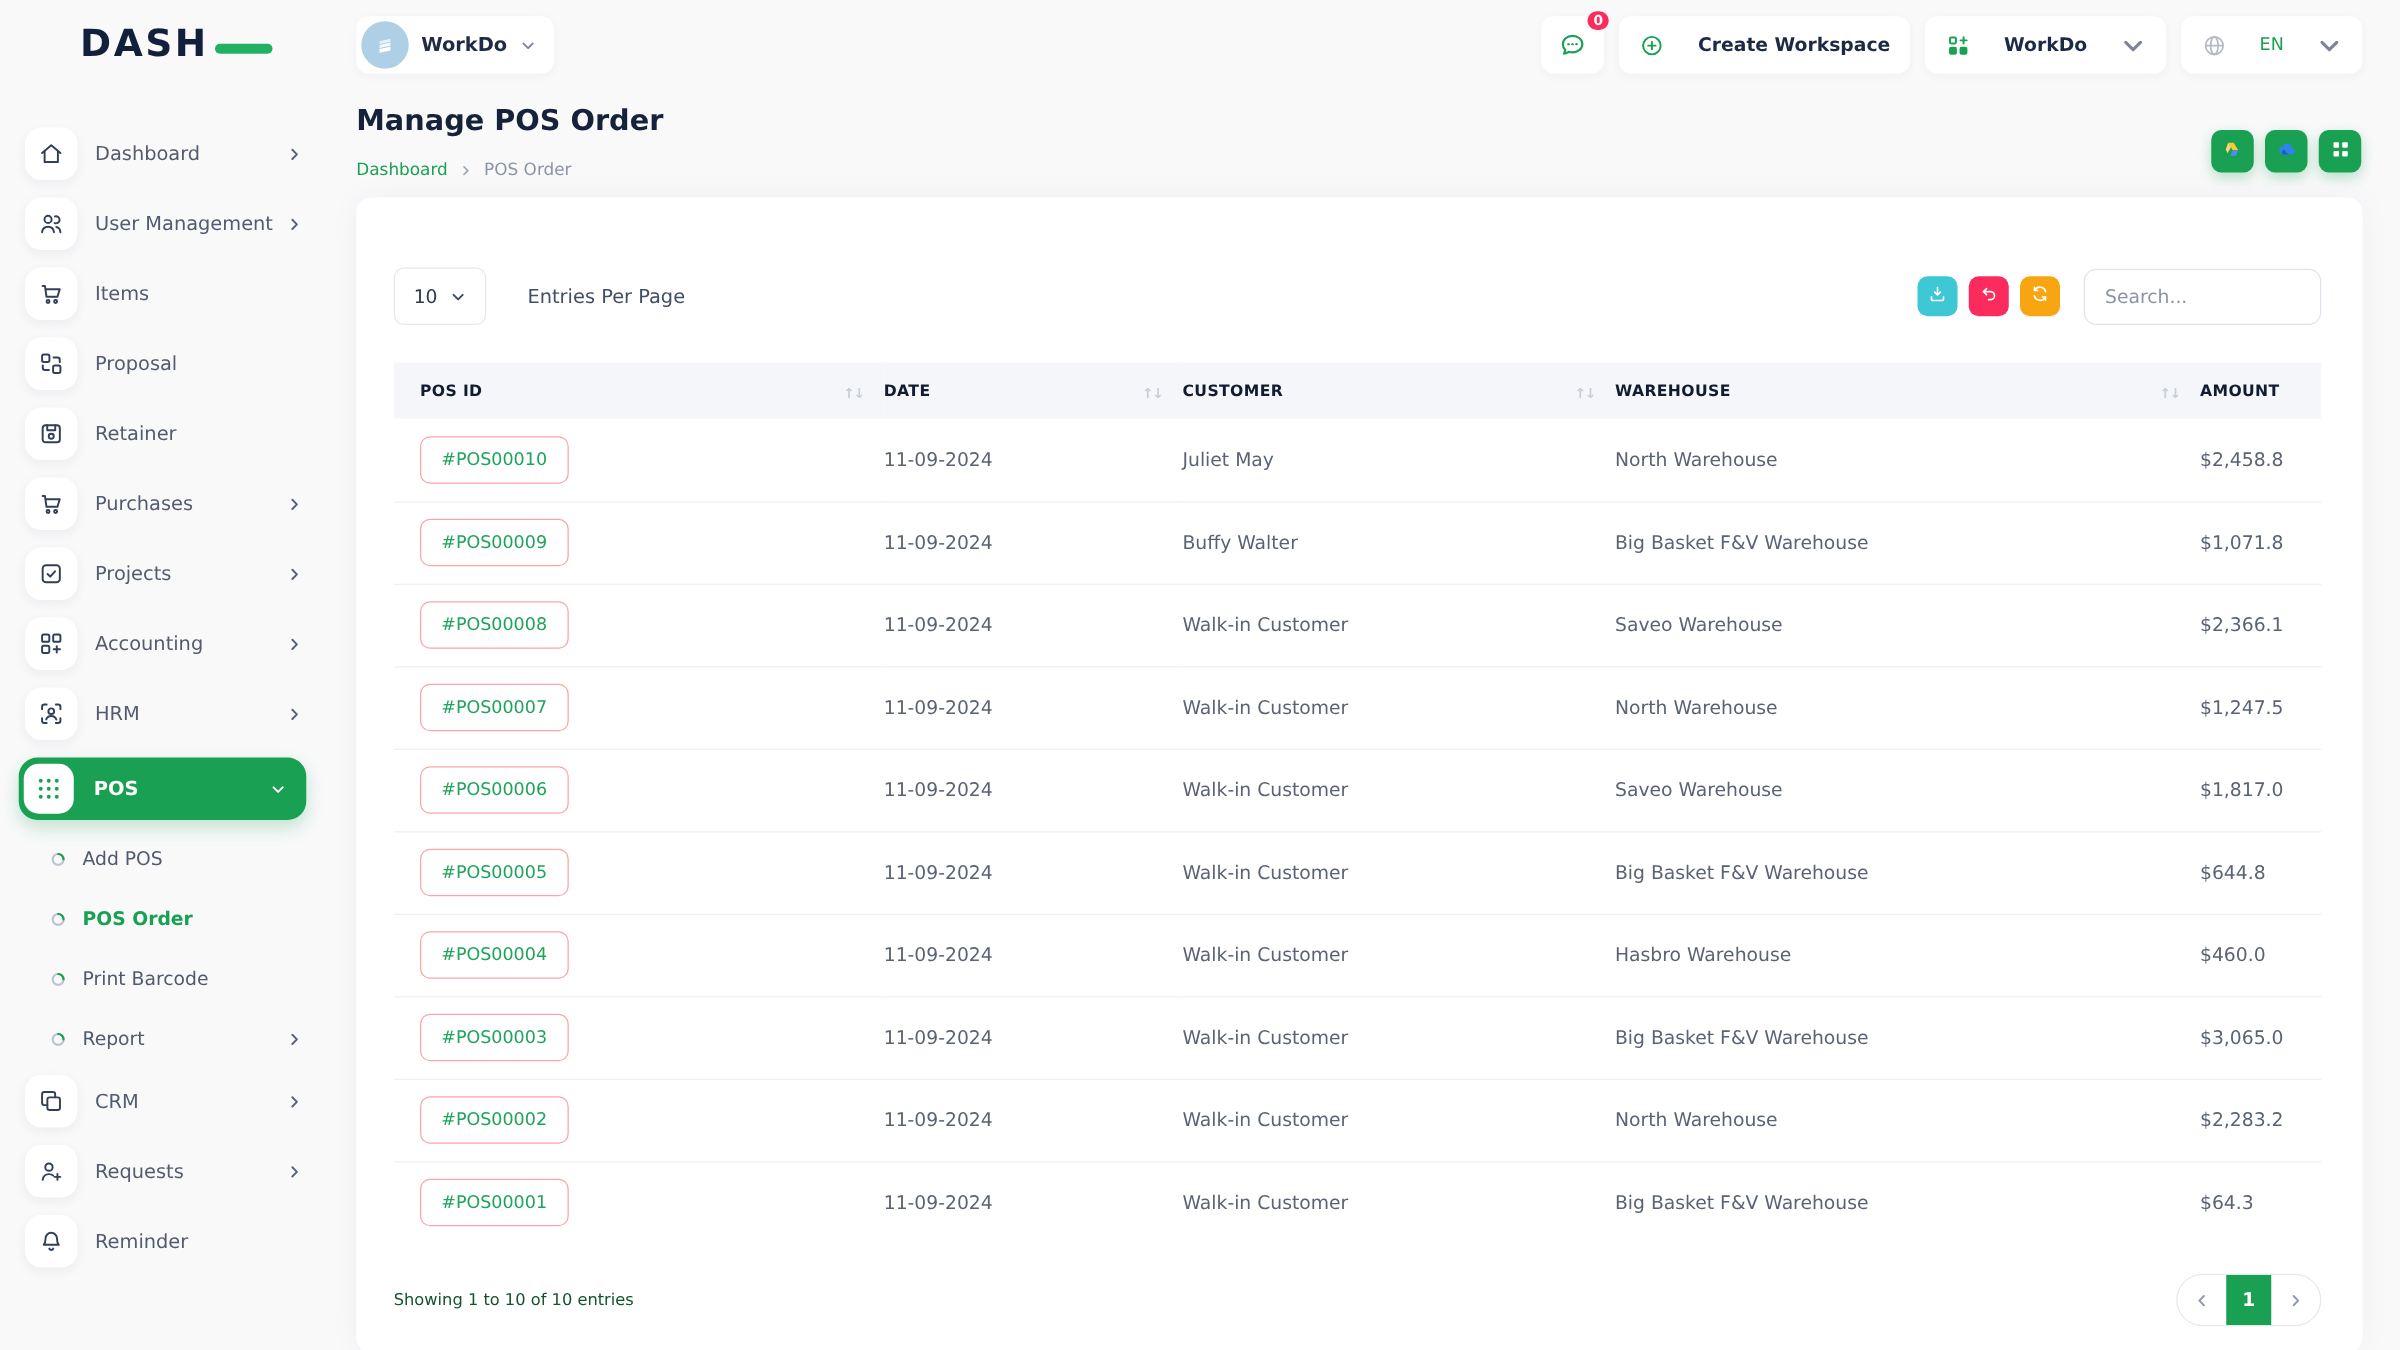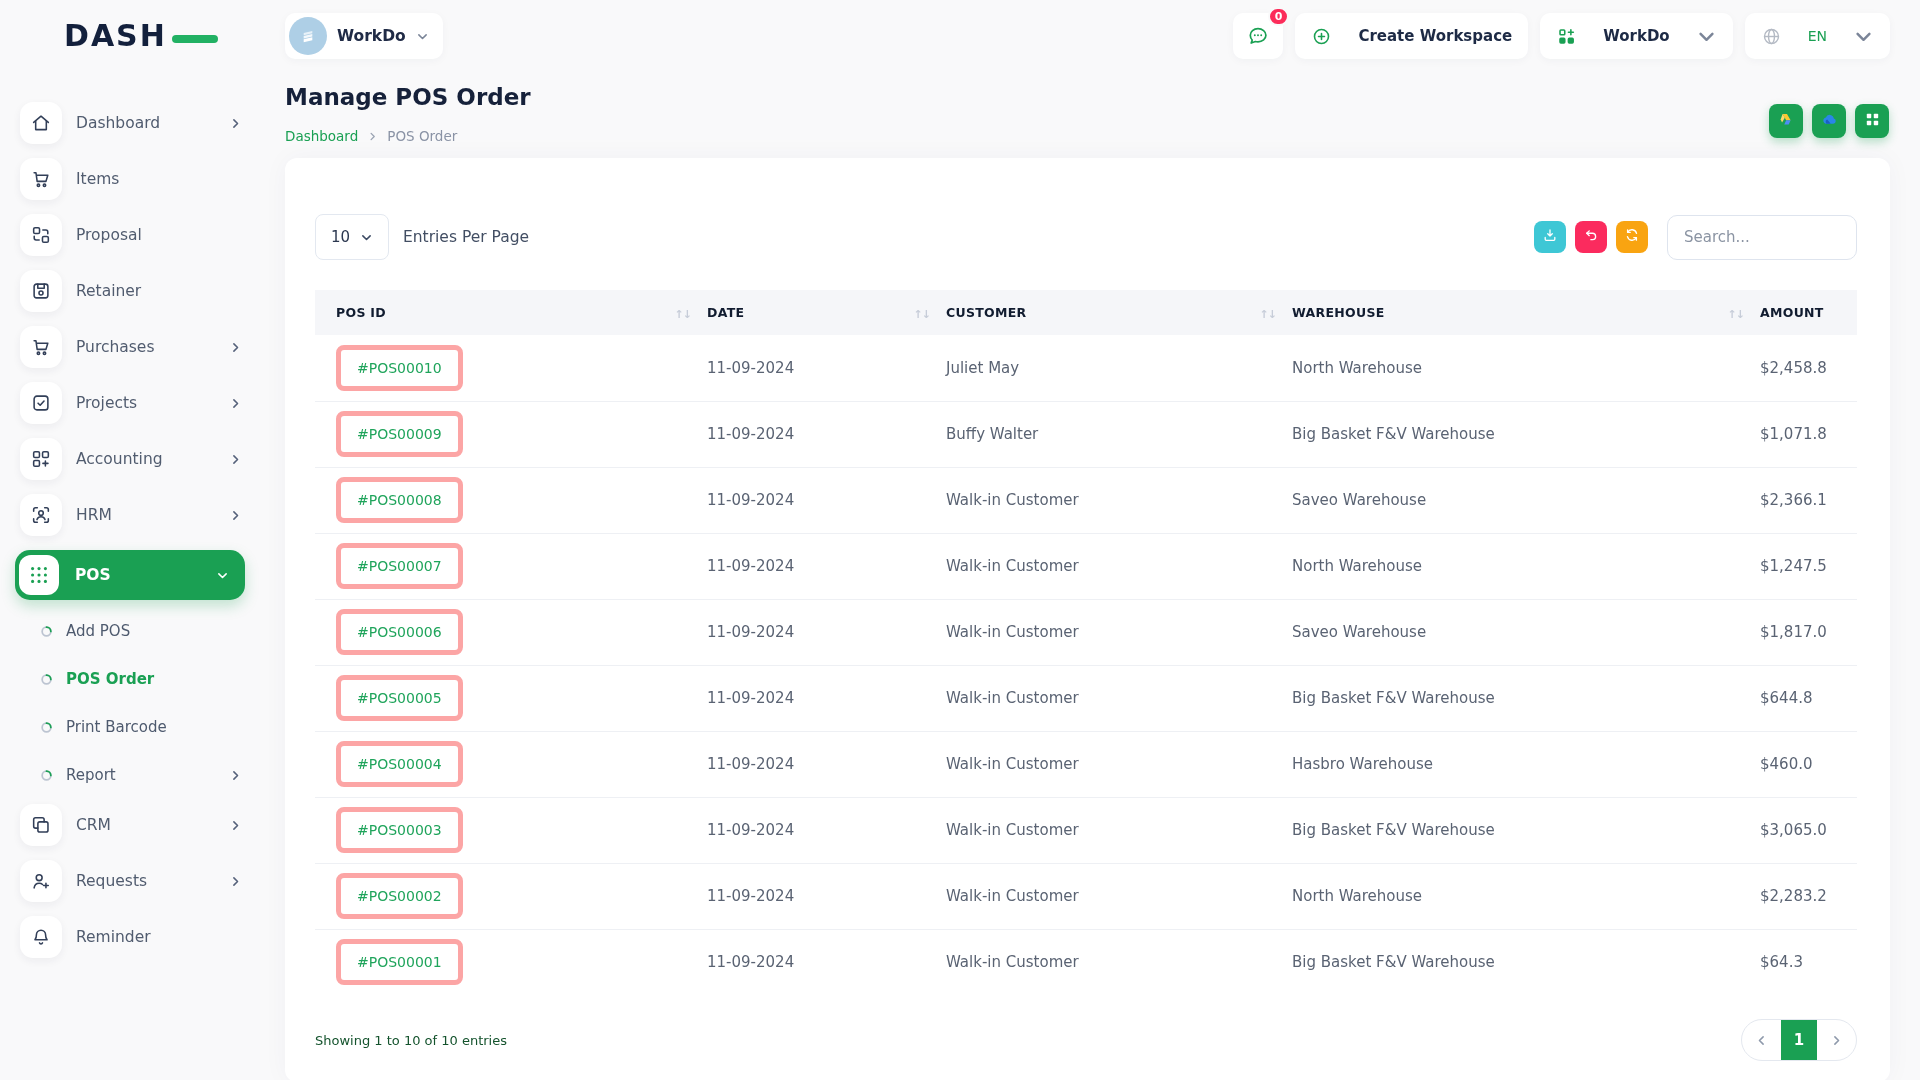--- a/index.html
+++ b/index.html
@@ -64,21 +64,21 @@
   .crumb-sep svg { width:11px; height:11px; }
   .crumb-current { font-size:13.5px; color:#8a93a5; }
   .head-actions { position:absolute; top:104px; right:31px; display:flex; gap:9px; }
   .head-btn { width:34px; height:34px; border-radius:8px; background:#1aa053; display:flex; align-items:center;
     justify-content:center; cursor:pointer; box-shadow:0 4px 10px rgba(26,160,83,.3); }
   .head-btn svg { width:19px; height:19px; }
 
   
   .card { position:absolute; left:285px; top:158px; width:1605px; height:924px; background:#fff;
     border-radius:12px; box-shadow:0 0 26px rgba(40,50,90,.04); }
-  .controls { display:flex; align-items:center; margin:56px 33px 0 30px; height:46px; }
+  .controls { display:flex; align-items:center; margin:56px 33px 0 30px; height:46px;gap:19px; }
   .select { width:74px; height:46px; border:1px solid #e3e8f0; border-radius:8px; background:#fff;
     display:flex; align-items:center; justify-content:center; gap:10px; cursor:pointer; }
   .select-value { font-size:15px; color:#2c3850; }
   .select .chev { color:#3c4a63; }
   .entries-label { margin-left:14px; font-size:15.5px; color:#424e63; }
   .controls-right { margin-left:auto; display:flex; align-items:center; gap:9px; }
   .tool-btn { width:32px; height:32px; border-radius:8px; display:flex; align-items:center; justify-content:center;
     cursor:pointer; color:#fff; }
   .tool-btn svg { width:16px; height:16px; }
   .search-input { width:190px; height:45px; margin-left:10px; border:1px solid #dee4ee; border-radius:10px;
@@ -90,21 +90,21 @@
   th { height:45px; background:#f5f6f9; font-size:12.5px; font-weight:700; color:#111c30;
     letter-spacing:.3px; text-align:left; padding:0; }
   th:nth-child(1), td:nth-child(1) { width:392px; padding-left:21px; }
   th:nth-child(2), td:nth-child(2) { width:239px; }
   th:nth-child(3), td:nth-child(3) { width:346px; }
   th:nth-child(4), td:nth-child(4) { width:468px; }
   th:nth-child(5), td:nth-child(5) { width:97px; padding-right:25px; }
   .sort { float:right; color:#c7cdd9; font-size:11px; letter-spacing:-1px; margin-right:16px; margin-top:3px; cursor:pointer; }
   td { height:66px; font-size:15px; color:#5a6373; border-bottom:1px solid #eef0f4; background:#fff; }
   tr:last-child td { border-bottom:none; }
-  .pos-pill { display:inline-block; min-width:97px; padding:10px 16px; border:5px solid #fca5a5;
+  .pos-pill { display:inline-block; min-width:97px; padding:10px 16px; border:1px solid #fca5a5;
     border-radius:8px; color:#1fa45b; font-size:14px; background:#fff; cursor:pointer; }
 
   
   .card-footer { display:flex; align-items:center; justify-content:space-between; margin:24px 33px 0 30px; }
   .showing { font-size:13px; color:#14532d; }
   .pagination { display:flex; height:42px; border:1px solid #e4e8ef; border-radius:21px; overflow:hidden; background:#fff; }
   .page-prev,.page-next { width:39px; display:flex; align-items:center; justify-content:center; color:#8e99ab; cursor:pointer; }
   .page-prev svg,.page-next svg { width:13px; height:13px; }
   .page-current { width:36px; background:#1aa053; color:#fff; font-size:15px; font-weight:600;
     display:flex; align-items:center; justify-content:center; cursor:pointer; }
@@ -204,20 +204,36 @@
   <aside class="sidebar">
     <nav id="sidebar-nav">
         <div class="side-item">
         <span class="icon-box">
             <svg viewBox="0 0 24 24" fill="none" stroke="currentColor" stroke-width="1.7" stroke-linecap="round" stroke-linejoin="round">
               <path d="M4 11.4 12 4.6l8 6.8"></path>
               <path d="M6.2 10V19.2h11.6V10"></path>
             </svg>
           </span>
         <span class="side-label">Dashboard</span>
+        <span class="chev">
+            <svg viewBox="0 0 16 16" fill="none" stroke="currentColor" stroke-width="1.9" stroke-linecap="round" stroke-linejoin="round">
+              <path d="m6 3.5 4.5 4.5L6 12.5"></path>
+            </svg>
+          </span>
+      </div>
+        <div class="side-item">
+        <span class="icon-box">
+            <svg viewBox="0 0 24 24" fill="none" stroke="currentColor" stroke-width="1.7" stroke-linecap="round" stroke-linejoin="round">
+              <circle cx="9.2" cy="8.2" r="3.1"></circle>
+              <path d="M4 19.4c.4-3 2.5-4.8 5.2-4.8s4.8 1.8 5.2 4.8"></path>
+              <path d="M15.2 5.6a3.1 3.1 0 1 1-.2 5.8"></path>
+              <path d="M16.4 14.8c2.3.4 3.4 2 3.6 4.6"></path>
+            </svg>
+          </span>
+        <span class="side-label">User Management</span>
         <span class="chev">
             <svg viewBox="0 0 16 16" fill="none" stroke="currentColor" stroke-width="1.9" stroke-linecap="round" stroke-linejoin="round">
               <path d="m6 3.5 4.5 4.5L6 12.5"></path>
             </svg>
           </span>
       </div>
         <div class="side-item">
         <span class="icon-box">
             <svg viewBox="0 0 24 24" fill="none" stroke="currentColor" stroke-width="1.7" stroke-linecap="round" stroke-linejoin="round">
               <circle cx="9.2" cy="18.8" r="1.3"></circle>

